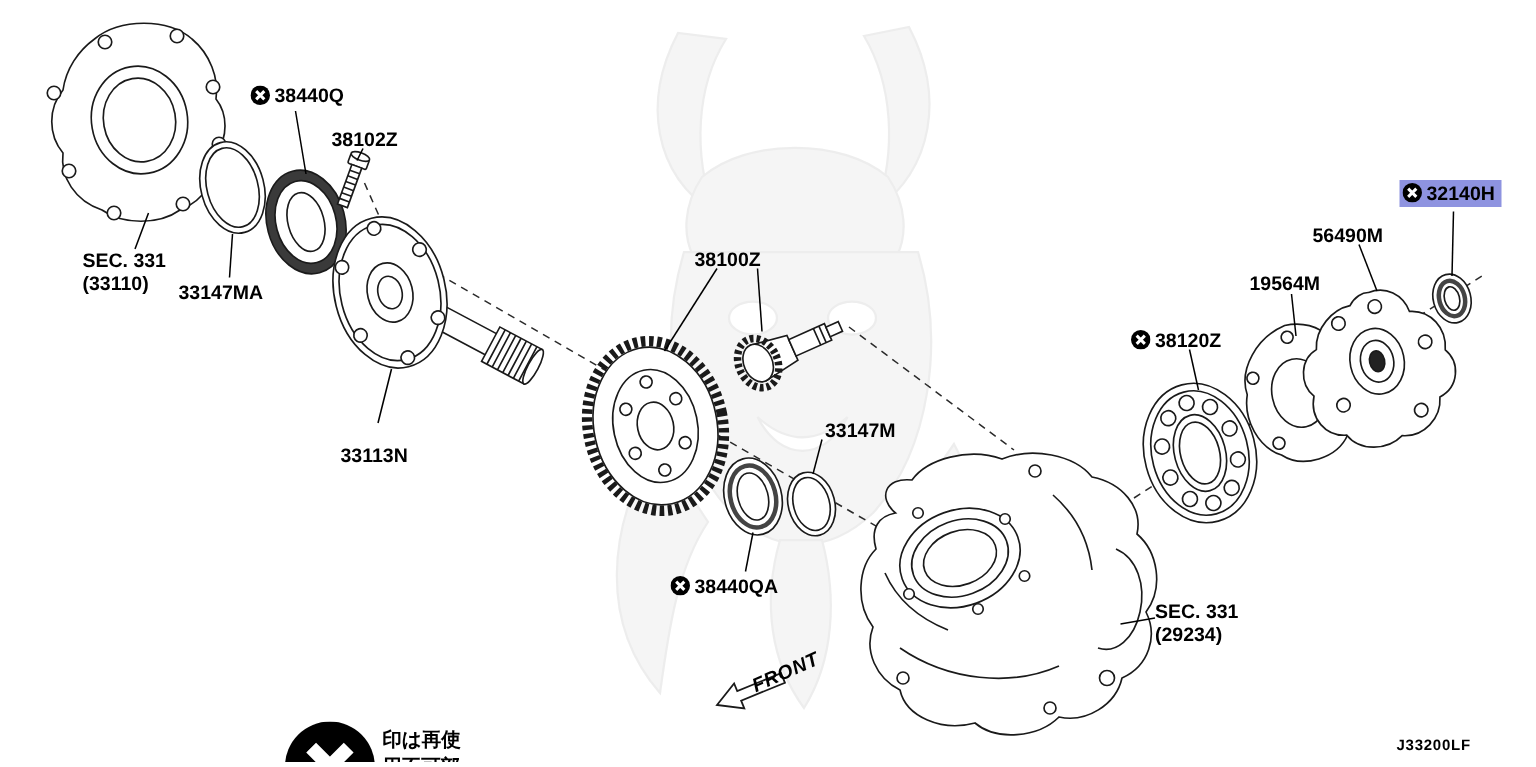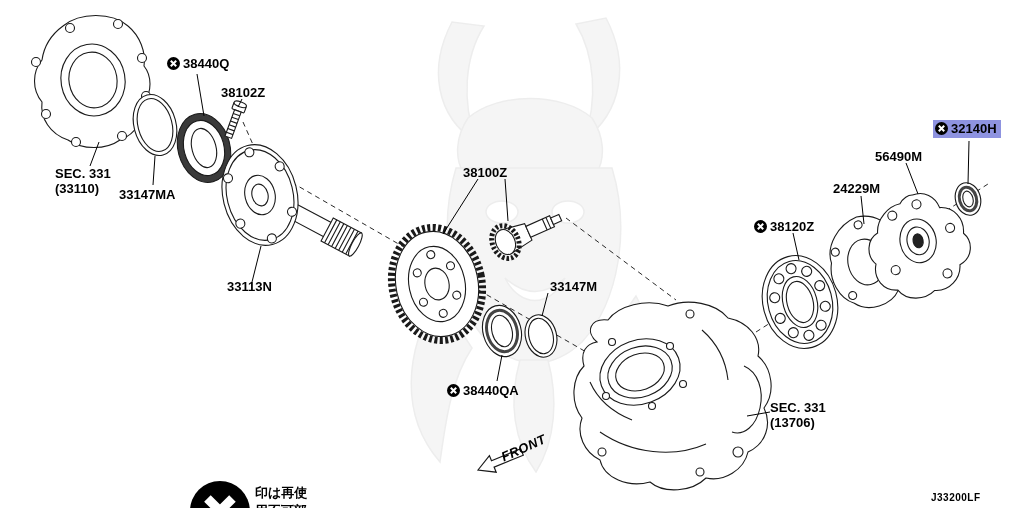--- a/index.html
+++ b/index.html
@@ -239,21 +239,21 @@
 
   <div class="lbl twolines" style="left:55px;top:167px;width:66px">
     <div>SEC. 331</div>
     <div>(33110)</div>
   </div>
 
   <div class="lbl" style="left:119px;top:188px">
     <span>33147MA</span>
   </div>
 
-  <div class="lbl" style="left:227px;top:280px">
+  <div class="lbl" style="left:227px;top:297px">
     <span>33113N</span>
   </div>
 
   <div class="lbl" style="left:463px;top:166px">
     <span>38100Z</span>
   </div>
 
   <div class="lbl" style="left:550px;top:280px">
     <span>33147M</span>
   </div>
@@ -268,38 +268,38 @@
 
   <div class="lbl" style="left:754px;top:220px">
     <svg class="mk" viewBox="0 0 11 11">
         <circle cx="5.5" cy="5.5" r="5.5"></circle>
         <path d="M3.2 3.2 L7.8 7.8 M7.8 3.2 L3.2 7.8"></path>
       </svg>
     <span>38120Z</span>
   </div>
 
   <div class="lbl" style="left:833px;top:182px">
-    <span>24229M</span>
+    <span>19564M</span>
   </div>
 
   <div class="lbl" style="left:875px;top:150px">
     <span>56490M</span>
   </div>
 
   <div class="lbl hl" style="left: 933px; top: 120px; background: rgb(142, 147, 224);">
     <svg class="mk" viewBox="0 0 11 11">
         <circle cx="5.5" cy="5.5" r="5.5"></circle>
         <path d="M3.2 3.2 L7.8 7.8 M7.8 3.2 L3.2 7.8"></path>
       </svg>
     <span>32140H</span>
   </div>
 
   <div class="lbl twolines" style="left:770px;top:401px;width:66px">
     <div>SEC. 331</div>
-    <div>(13706)</div>
+    <div>(29234)</div>
   </div>
 
   <div class="front-label" style="left:502px;top:450px">FRONT</div>
 
   <div class="legend" style="left:190px;top:481px">
     <svg class="mk" viewBox="0 0 11 11">
         <circle cx="5.5" cy="5.5" r="5.5"></circle>
         <path d="M3.2 3.2 L7.8 7.8 M7.8 3.2 L3.2 7.8"></path>
       </svg>
     <span>印は再使用不可部品</span>

